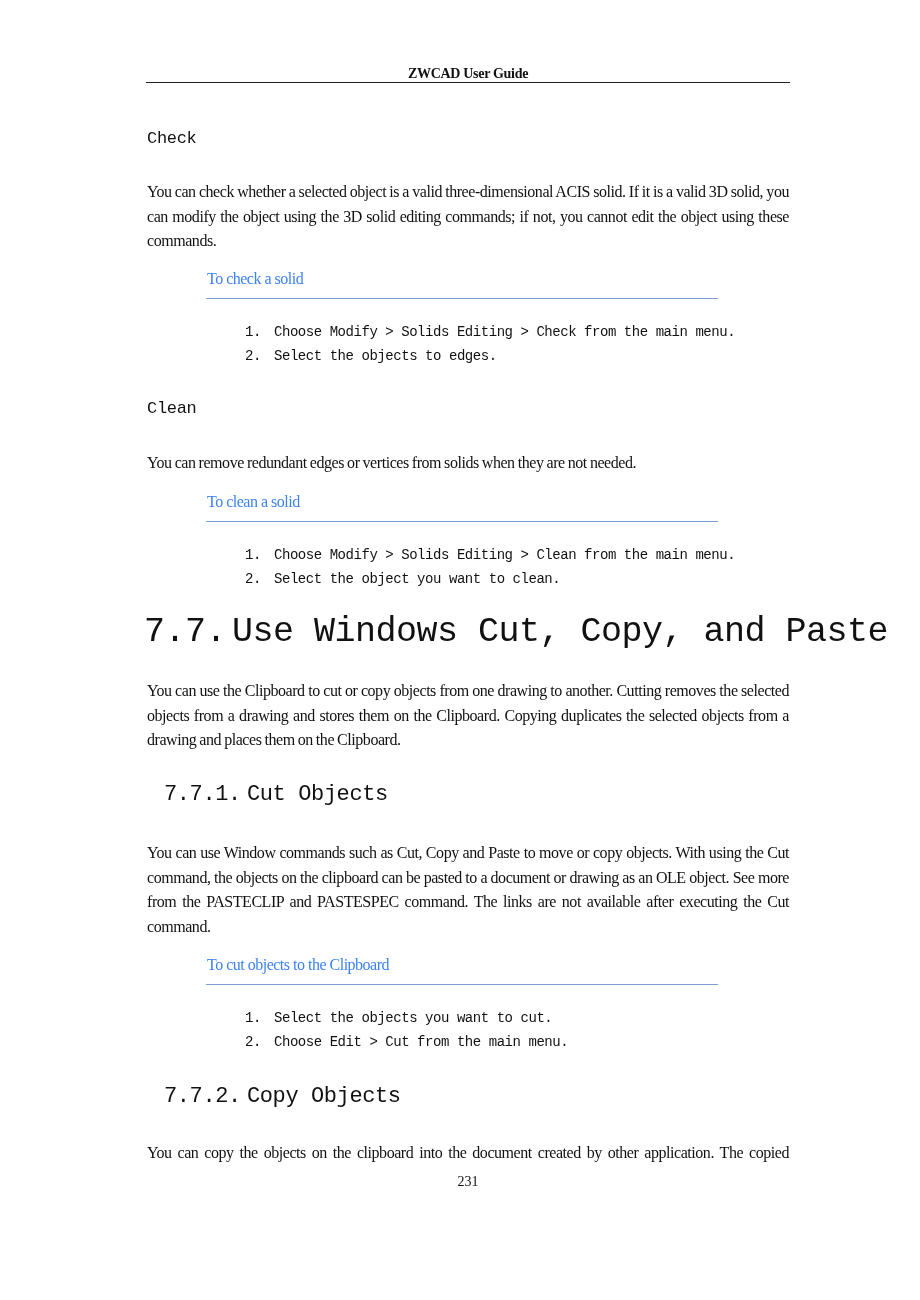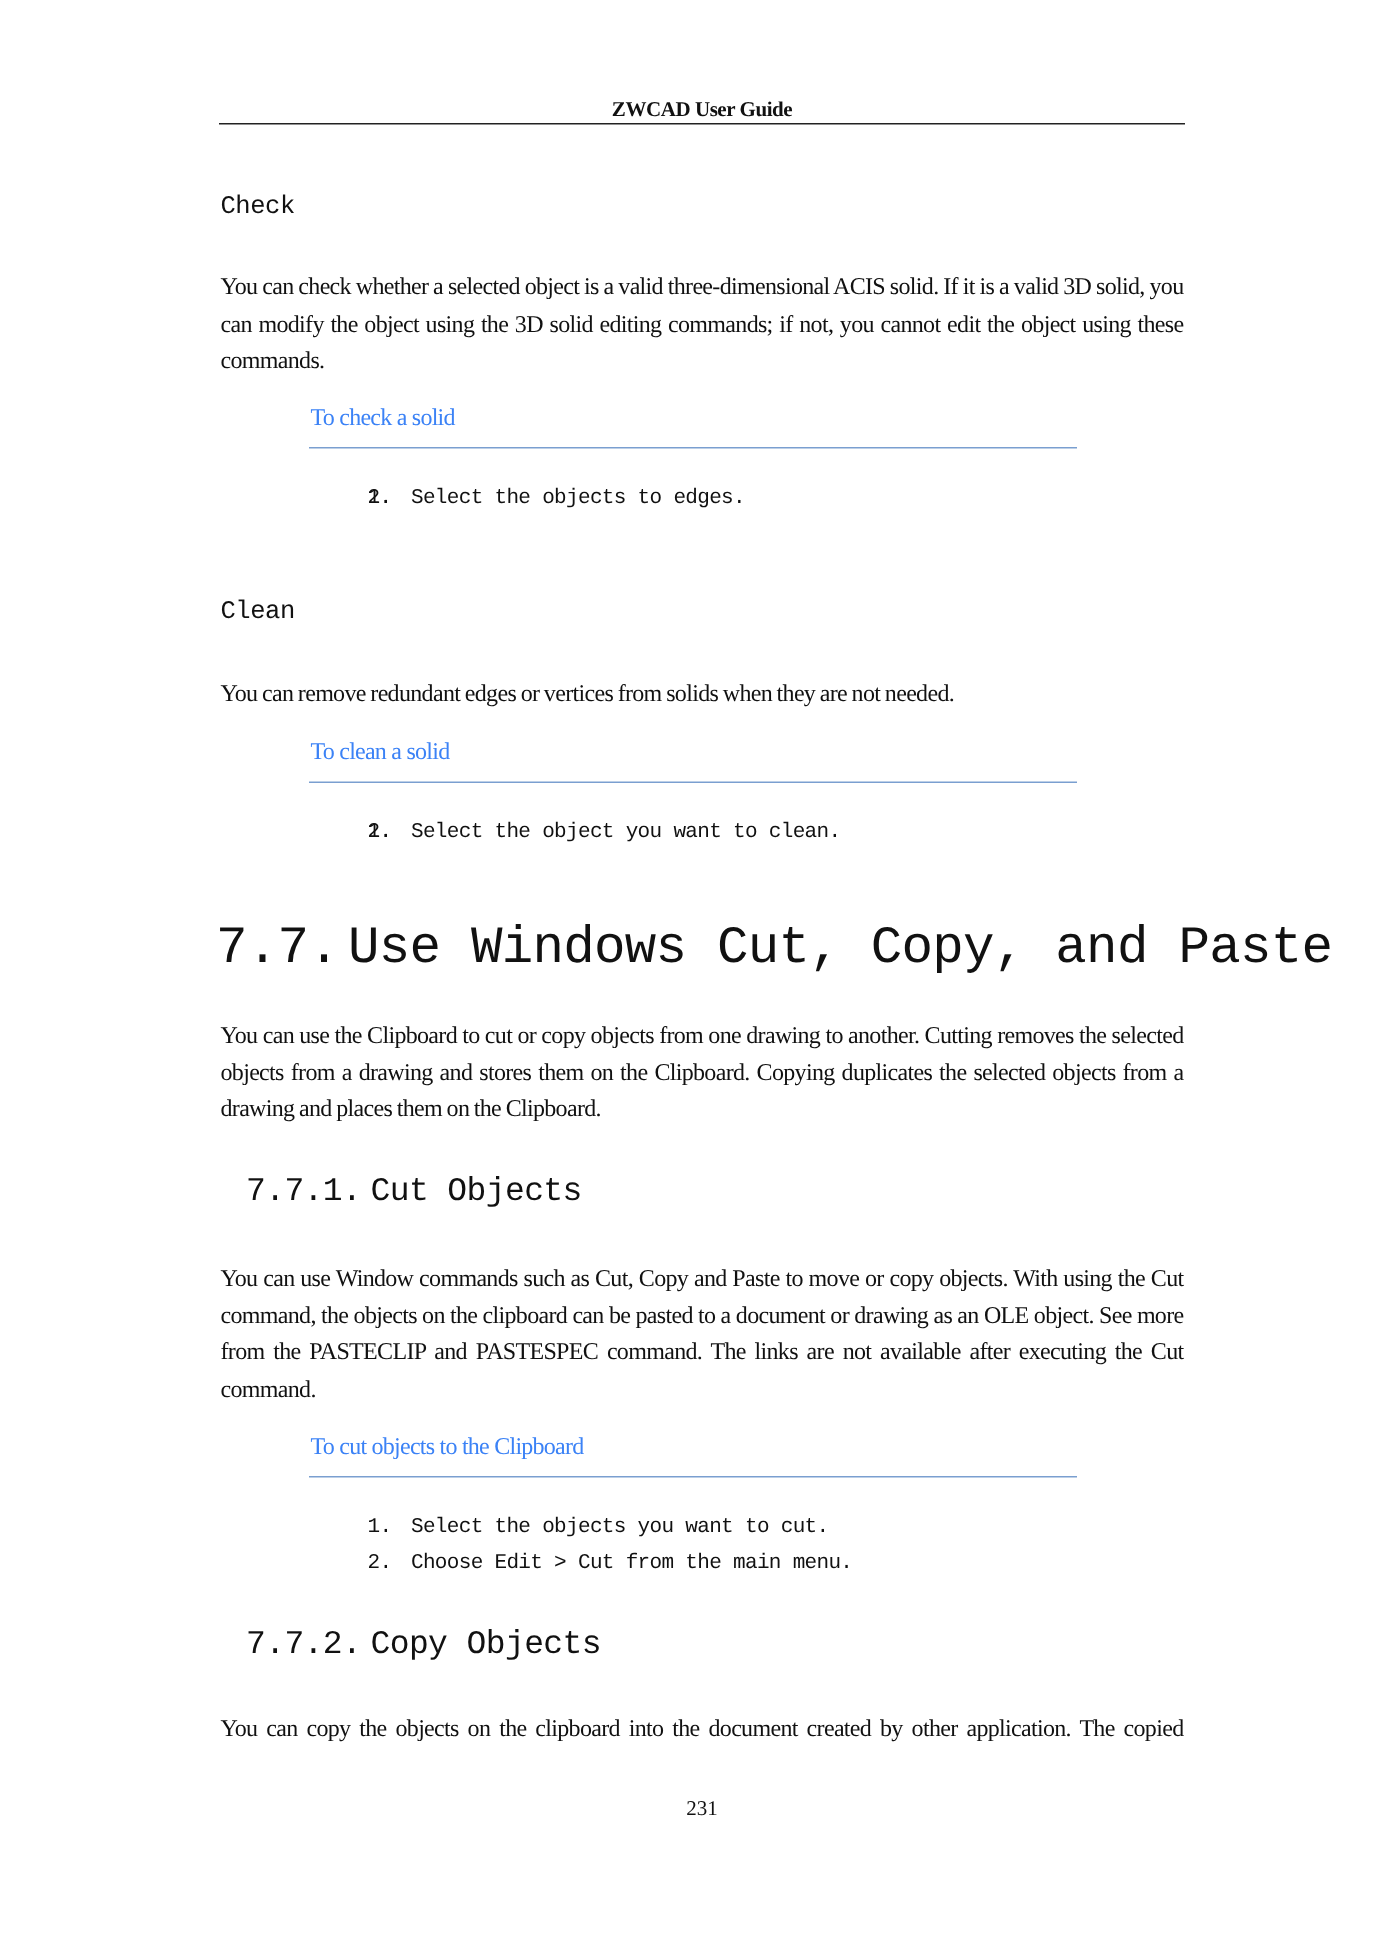--- a/index.html
+++ b/index.html
@@ -38,43 +38,43 @@
   .steps li { position: relative; padding-left: 29px; white-space: nowrap; }
   .steps .num { position: absolute; left: 0; top: 0; }
 
   #h2 {
     left: 144px; top: 612px; font-size: 35px; letter-spacing: -0.5px; white-space: nowrap;
   }
   #h2 .num { display: inline-block; width: 88px; }
   .h3 { left: 152px; font-size: 22px; letter-spacing: -0.4px; white-space: nowrap; margin-left: 12px; }
   .h3 .num { display: inline-block; width: 83px; }
 
-  #page-number { left: 146px; width: 644px; top: 1174px; text-align: center; font-size: 14px; margin-top: 25px; }
+  #page-number { left: 146px; width: 644px; top: 1174px; text-align: center; font-size: 14px; }
 </style>
 </head>
 <body>
 
 <div id="header-title" class="abs serif">ZWCAD User Guide</div>
 <div id="header-rule" class="abs"></div>
 
 <div class="abs h4 sans" style="top:129px;">Check</div>
 <div class="abs para serif" style="top:180px;">You can check whether a selected object is a valid three-dimensional ACIS solid. If it is a valid 3D solid, you can modify the object using the 3D solid editing commands; if not, you cannot edit the object using these commands.</div>
 <div class="abs proc-title serif" style="top:270px;">To check a solid</div>
 <div class="abs proc-rule" style="top:298px;"></div>
 <ol class="abs steps sans" style="top:320px;">
-  <li><span class="num">1.</span></li>
+  <li><span class="num">1.</span><span>Choose Modify &gt; Solids Editing &gt; Check from the main menu.</span></li>
   <li><span class="num">2.</span><span>Select the objects to edges.</span></li>
 </ol>
 
 <div class="abs h4 sans" style="top:399px;">Clean</div>
 <div class="abs para serif" style="top:451px;">You can remove redundant edges or vertices from solids when they are not needed.</div>
 <div class="abs proc-title serif" style="top:493px;">To clean a solid</div>
 <div class="abs proc-rule" style="top:521px;"></div>
 <ol class="abs steps sans" style="top:543px;">
-  <li><span class="num">1.</span></li>
+  <li><span class="num">1.</span><span>Choose Modify &gt; Solids Editing &gt; Clean from the main menu.</span></li>
   <li><span class="num">2.</span><span>Select the object you want to clean.</span></li>
 </ol>
 
 <div id="h2" class="abs sans">
   <span class="num">7.7.</span><span>Use Windows Cut, Copy, and Paste</span>
 </div>
 <div class="abs para serif" style="top:679px;">You can use the Clipboard to cut or copy objects from one drawing to another. Cutting removes the selected objects from a drawing and stores them on the Clipboard. Copying duplicates the selected objects from a drawing and places them on the Clipboard.</div>
 
 <div class="abs h3 sans" style="top:782px;">
   <span class="num">7.7.1.</span><span>Cut Objects</span>

